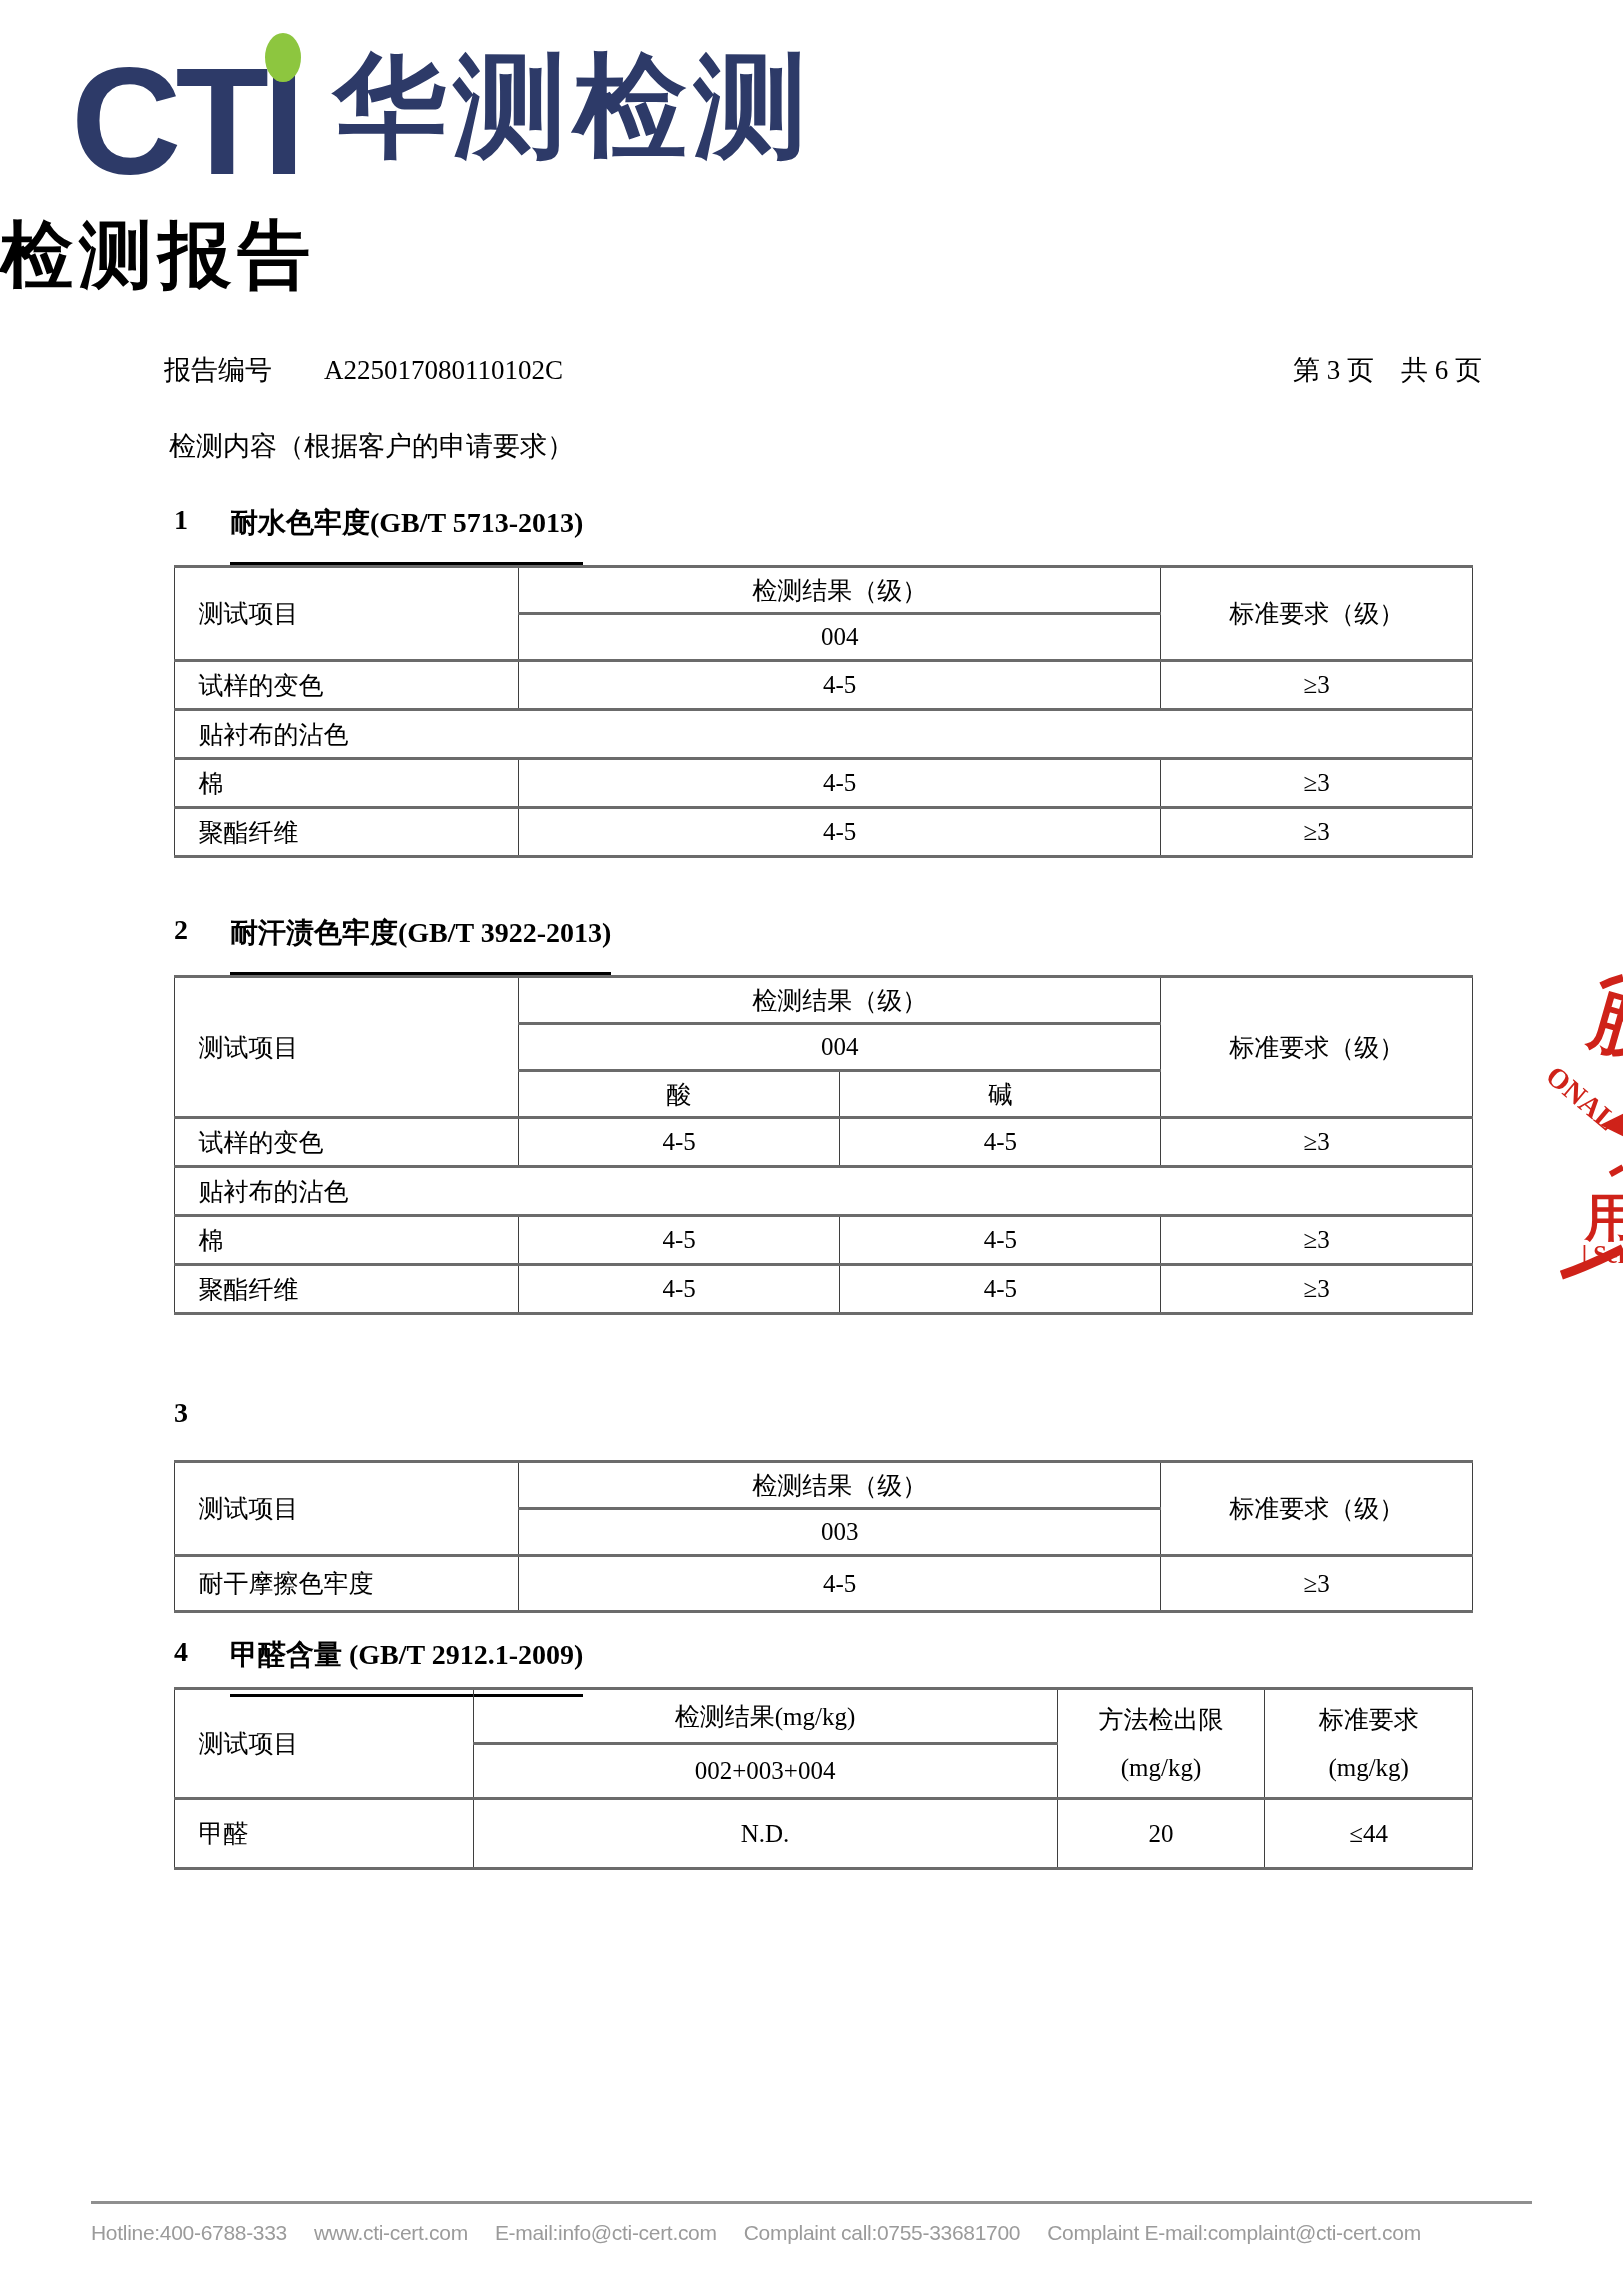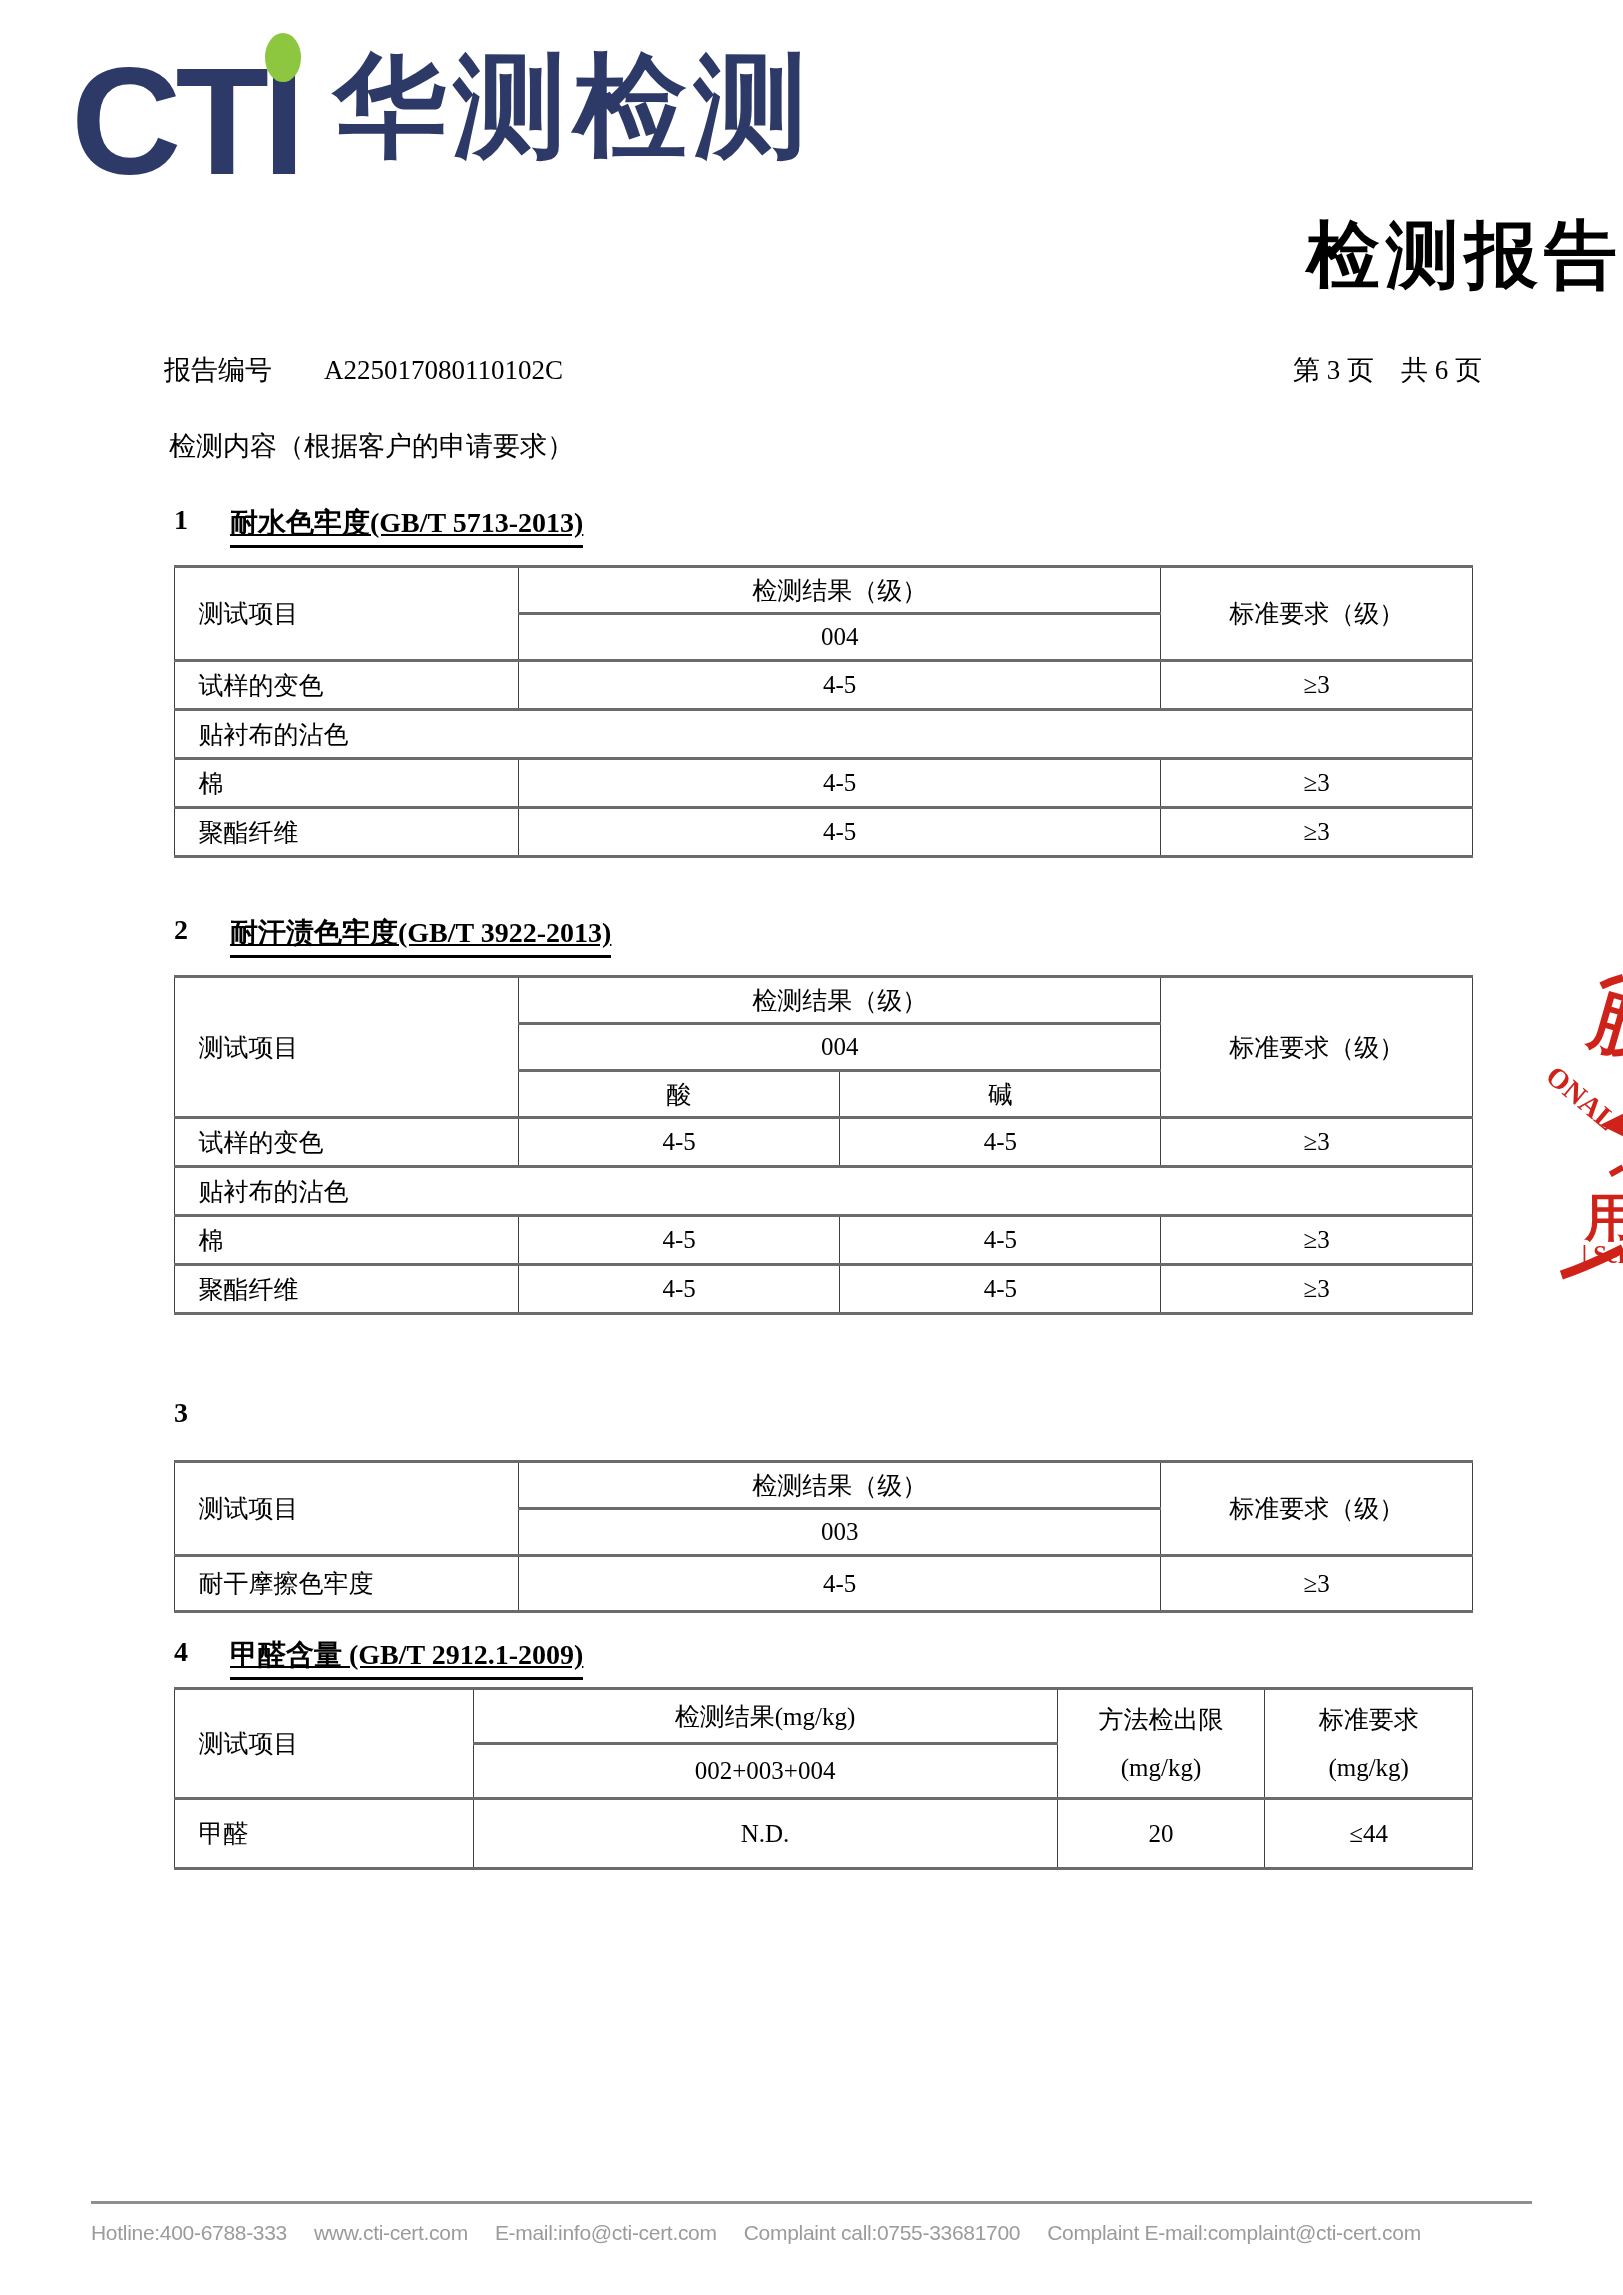--- a/index.html
+++ b/index.html
@@ -9,31 +9,31 @@
   
   .logo{position:absolute;left:71px;top:44px;display:flex;align-items:flex-start;}
   .logo-cti{position:relative;font-family:"Liberation Sans",sans-serif;font-weight:700;
             font-size:153px;line-height:1;color:#2d3a68;letter-spacing:-6.1px;}
   .logo-dot{position:absolute;width:36px;height:49px;border-radius:50%;background:#8dc63f;
             right:-2px;top:-11.2px;}
   .logo-cn{font-family:"Liberation Sans",sans-serif;font-weight:700;font-size:113px;
            color:#2d3a68;margin-left:34px;line-height:1.1;letter-spacing:7.2px;white-space:nowrap;}
 
   
-  .doc-title{position:absolute;top:207px;left:0;width:100%;text-align:right;
+  .doc-title{position:absolute;top:207px;left:0;width:100%;text-align:left;
              font-size:73px;font-weight:700;letter-spacing:6.1px;}
   .meta-row{position:absolute;top:352px;left:164px;width:1318px;display:flex;
             justify-content:space-between;font-size:27px;}
   .report-no-label{margin-right:52px;}
   .content-note{position:absolute;top:428px;left:169px;font-size:27px;}
 
   
   .section-heading{position:absolute;left:174px;font-size:28px;font-weight:700;display:flex;}
   .section-no{width:56px;flex:0 0 auto;}
-  .section-title{border-bottom:3.1px solid #000;padding-bottom:3px;white-space:nowrap;text-decoration:underline;}
+  .section-title{border-bottom:3.1px solid #000;padding-bottom:20px;white-space:nowrap;}
 
   
   .report-table{position:absolute;left:174px;width:1299px;border-collapse:collapse;
                 table-layout:fixed;}
   .report-table td{border:1.5px solid #3f3f3f;border-top:3.1px solid #6b6b6b;
      border-bottom:3.1px solid #6b6b6b;font-size:25px;text-align:center;
      vertical-align:middle;padding:3.1px 7.2px;box-sizing:border-box;}
   .item-cell{text-align:left !important;padding-left:23.5px !important;}
   .two-line{white-space:pre-line;line-height:1.9;}
 

